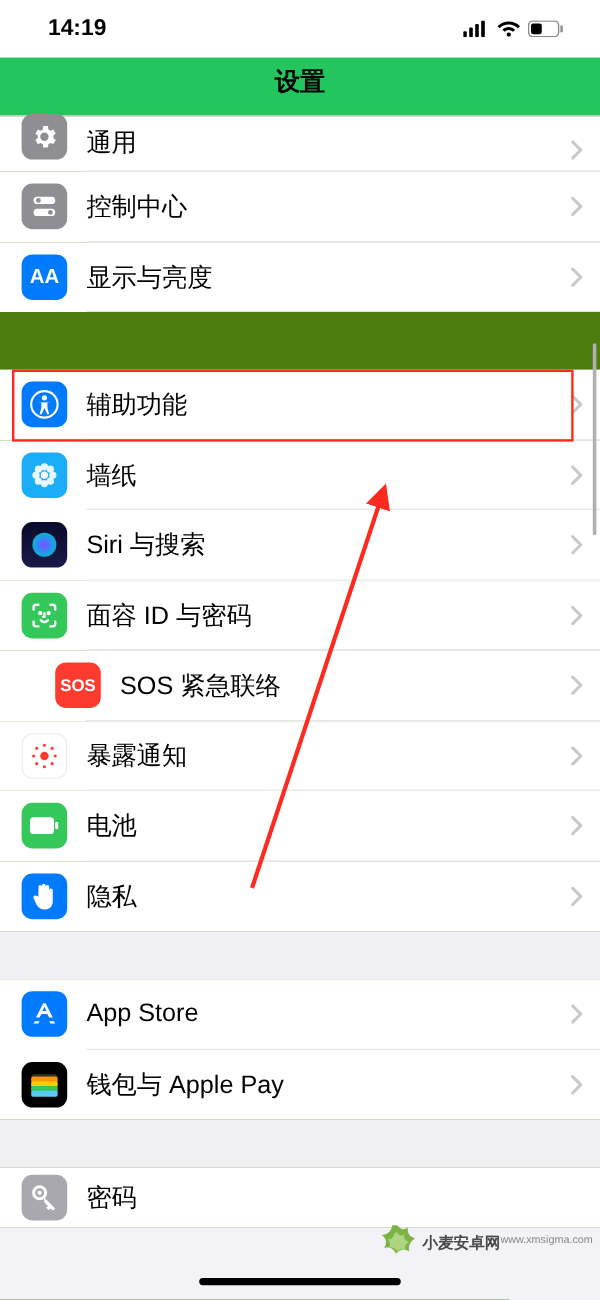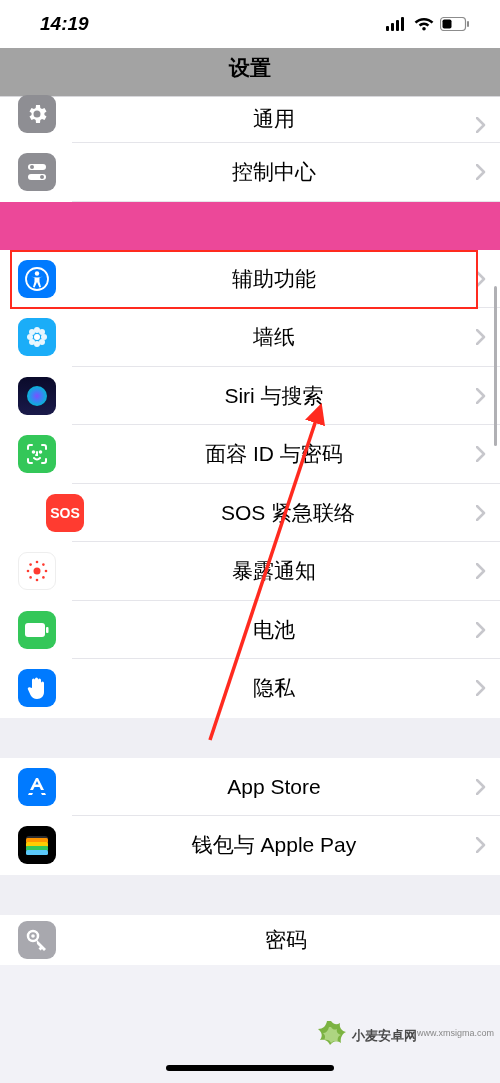--- a/index.html
+++ b/index.html
@@ -11,32 +11,31 @@
       overflow: hidden;
       position: relative;
     }
     .status-bar {
       height: 48px;
       display: flex;
       justify-content: space-between;
       align-items: center;
       padding: 0 30px 0 40px;
       background: #fff;
-      font-style: italic;
     }
     .status-time { font-size: 19px; font-weight: 600; }
     .status-right { display: flex; align-items: center; gap: 6px; }
     .header {
-      background: #a3a3a3;
+      background: #22c55e;
       text-align: center;
       padding: 6px 0 14px;
       border-bottom: 1px solid #d8d8dc;
     }
     .header-title { font-size: 21px; font-weight: 600; }
-    .list { background: #ec4899; text-align: center; }
+    .list { background: #4d7c0f; }
     .group-gap { height: 40px; background: #efeff4; }
     .row {
       display: flex;
       align-items: center;
       height: 58.5px;
       padding-left: 18px;
       position: relative;
       background: #fff;
     }
     .row.first-partial { height: 46px; align-items: flex-end; padding-bottom: 10px; }
@@ -185,20 +184,29 @@
         </svg>
     </span>
     <span class="label">控制中心</span>
     <span class="chev">
         <svg width="10" height="16" viewBox="0 0 10 16">
           <path d="M1 1l7 7-7 7" fill="none" stroke="#c7c7cc" stroke-width="2.5" stroke-linecap="round" stroke-linejoin="round"></path>
         </svg>
       </span>
   </div>
 
+  <div class="row">
+    <span class="icon bg-blue" style="font-weight:600;font-size:17px;">AA</span>
+    <span class="label">显示与亮度</span>
+    <span class="chev">
+        <svg width="10" height="16" viewBox="0 0 10 16">
+          <path d="M1 1l7 7-7 7" fill="none" stroke="#c7c7cc" stroke-width="2.5" stroke-linecap="round" stroke-linejoin="round"></path>
+        </svg>
+      </span>
+  </div>
 
 
   <div class="row" style="position:relative;margin-top:48px;">
     <div class="highlight"></div>
     <span class="icon bg-blue">
       <svg width="26" height="26" viewBox="0 0 26 26" fill="#fff">
           <circle cx="13" cy="13" r="11" fill="none" stroke="#fff" stroke-width="1.8"></circle>
           <circle cx="13" cy="7.5" r="2.2"></circle>
           <path d="M7 10.5c4 1.2 8 1.2 12 0l-3.5 1.2v4L17 21l-1.6.5L13 16l-2.4 5.5L9 21l1.5-5.3v-4Z"></path>
         </svg>

